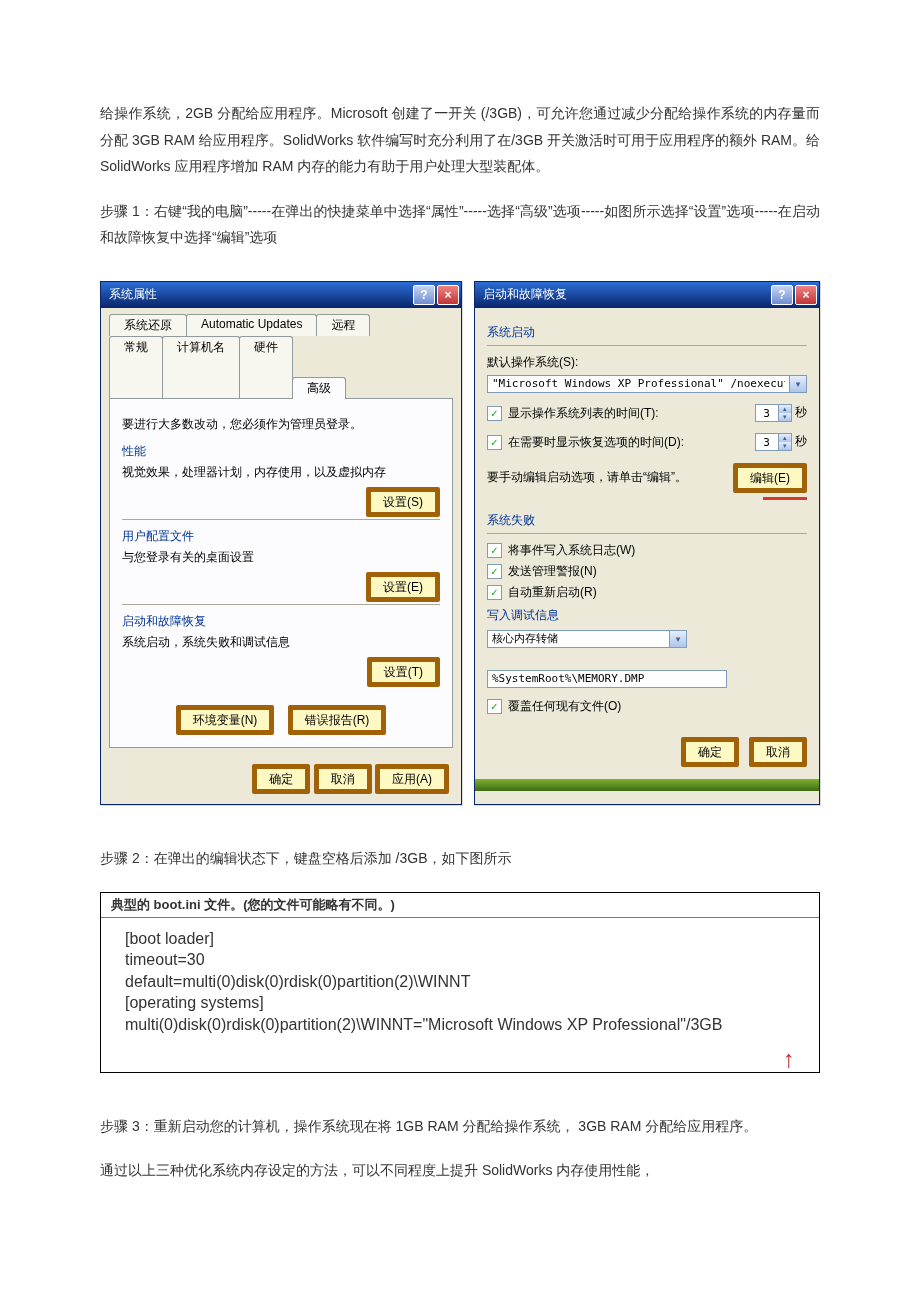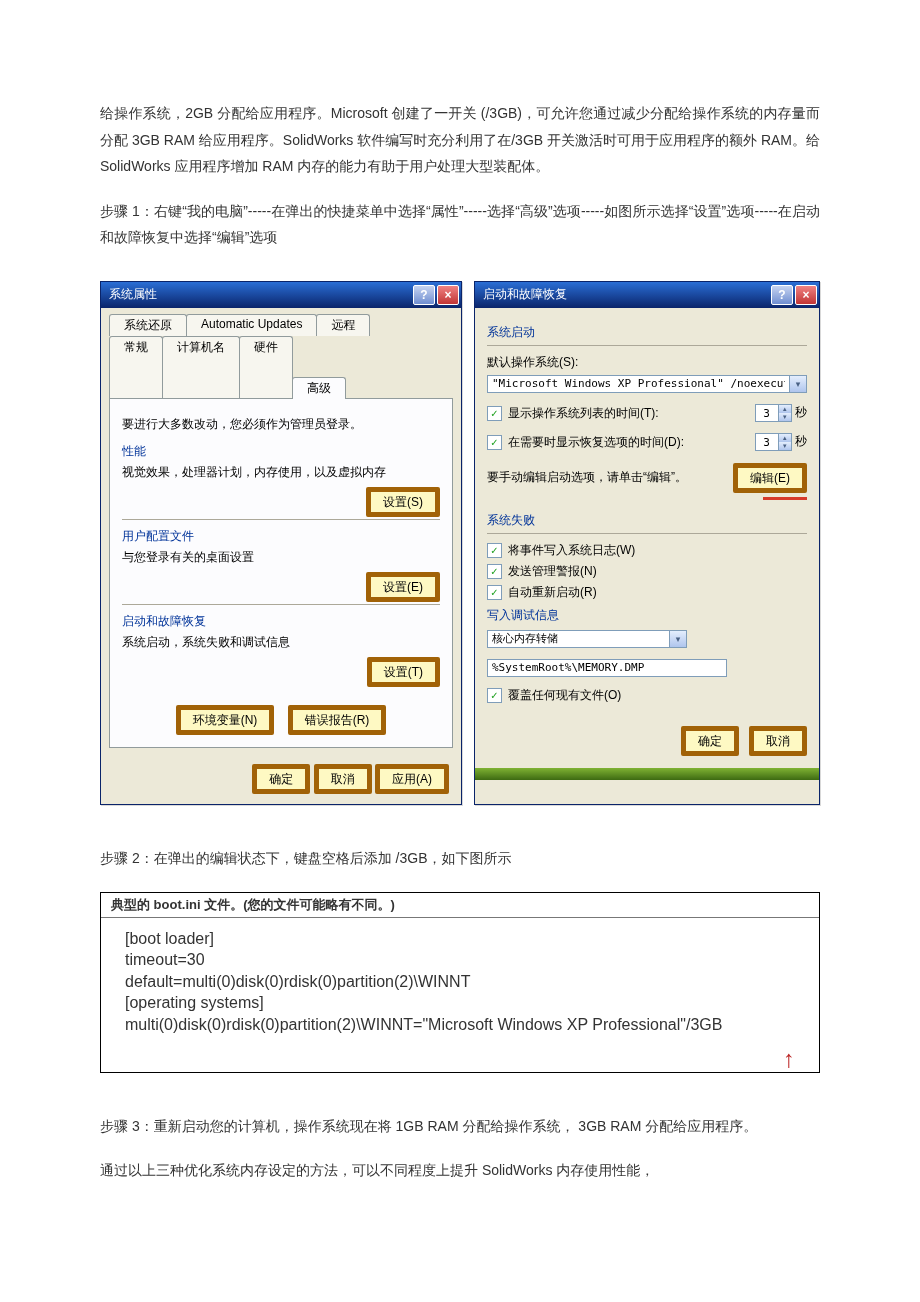--- a/index.html
+++ b/index.html
@@ -359,21 +359,21 @@
           <span>自动重新启动(R)</span>
         </div>
 
         <div style="color:#003399;margin-top:6px;">写入调试信息</div>
 
         <div class="dropdown" style="width:200px;margin:6px 0;">
           <input class="input-flat" style="flex: 1 1 0%;" readonly="" value="核心内存转储">
           <div class="dd-arrow">▾</div>
         </div>
 
-        <input class="input-flat" style="width: 240px; margin: 5px 0px 6px;" value="%SystemRoot%\MEMORY.DMP">
+        <input class="input-flat" style="width: 240px; margin: 16px 0px 6px;" value="%SystemRoot%\MEMORY.DMP">
 
         <div class="chk-row">
           <span class="chk">✓</span>
           <span>覆盖任何现有文件(O)</span>
         </div>
 
         <div class="btn-row-right" style="margin-top:22px;">
           <span class="btn">确定</span>
           &nbsp;
           <span class="btn">取消</span>

